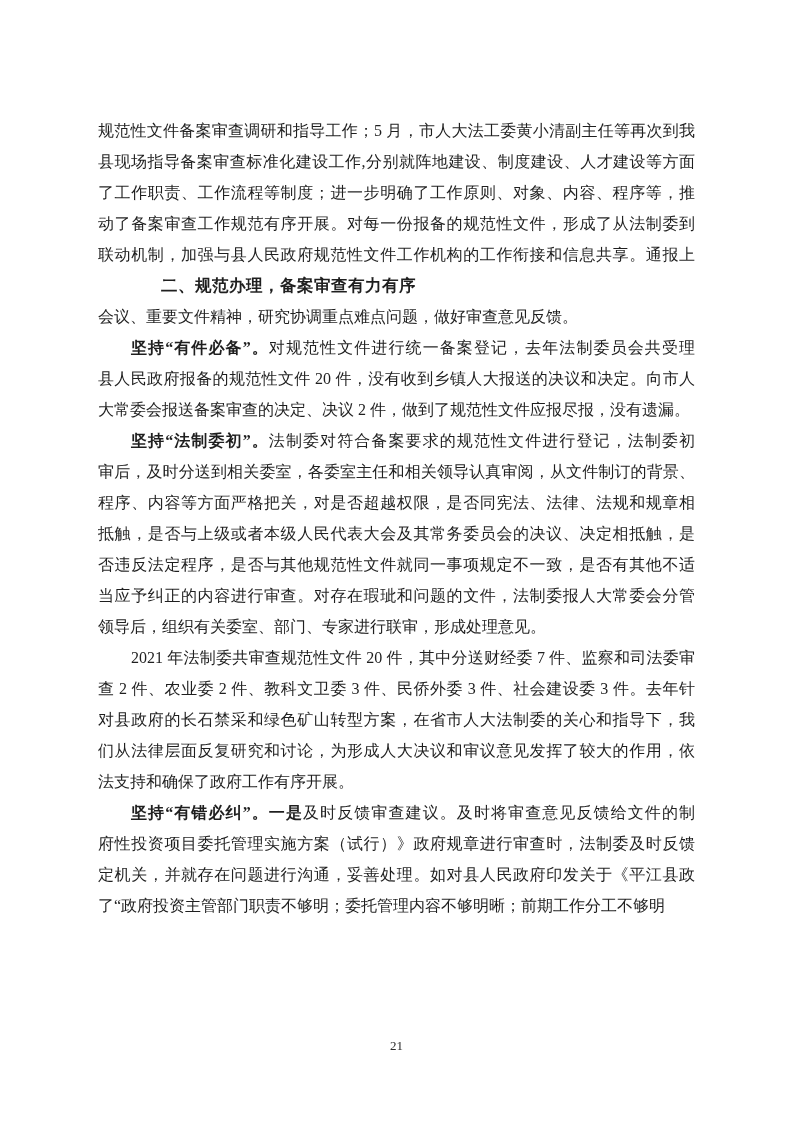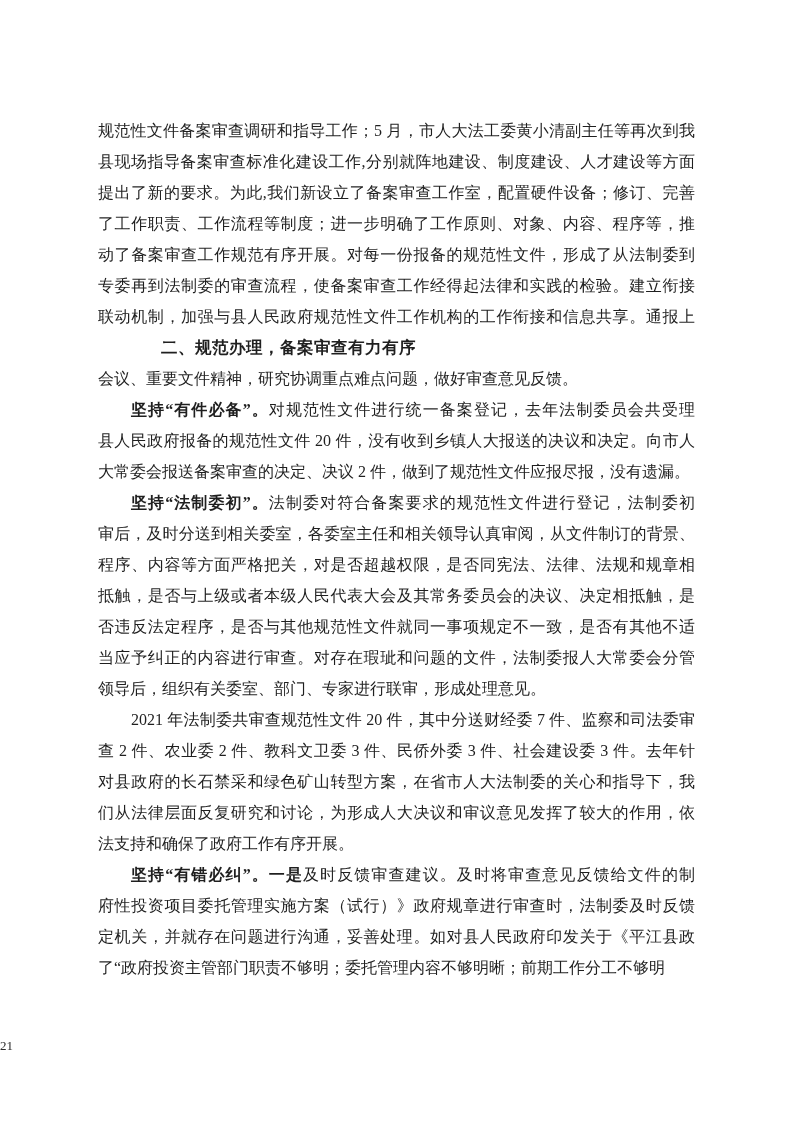--- a/index.html
+++ b/index.html
@@ -49,37 +49,35 @@
     padding-left: 63px;
     text-align: left;
     text-align-last: left;
     letter-spacing: 0.5px;
   }
   .page-number {
     position: absolute;
     left: 0;
     top: 1038px;
     width: 100%;
-    text-align: left;
+    text-align: center;
     font-size: 13px;
     color: #2a2a2a;
     font-family: "Liberation Serif", "DejaVu Serif", serif;
   }
 </style>
 </head>
 <body>
 
 <div class="page">
   <div class="text-area">
       <div class="line">规范性文件备案审查调研和指导工作；5 月，市人大法工委黄小清副主任等再次到我</div>
       <div class="line">县现场指导备案审查标准化建设工作,分别就阵地建设、制度建设、人才建设等方面</div>
-      <div class="line">提出了新的要求。为此,我们新设立了备案审查工作室，配置硬件设备；修订、完善</div>
       <div class="line">了工作职责、工作流程等制度；进一步明确了工作原则、对象、内容、程序等，推</div>
       <div class="line">动了备案审查工作规范有序开展。对每一份报备的规范性文件，形成了从法制委到</div>
-      <div class="line">专委再到法制委的审查流程，使备案审查工作经得起法律和实践的检验。建立衔接</div>
       <div class="line">联动机制，加强与县人民政府规范性文件工作机构的工作衔接和信息共享。通报上</div>
       <div class="line heading">二、规范办理，备案审查有力有序</div>
       <div class="line para-last">会议、重要文件精神，研究协调重点难点问题，做好审查意见反馈。</div>
       <div class="line indent"><b>坚持“有件必备”。</b>对规范性文件进行统一备案登记，去年法制委员会共受理</div>
       <div class="line">县人民政府报备的规范性文件 20 件，没有收到乡镇人大报送的决议和决定。向市人</div>
       <div class="line para-last">大常委会报送备案审查的决定、决议 2 件，做到了规范性文件应报尽报，没有遗漏。</div>
       <div class="line indent"><b>坚持“法制委初”。</b>法制委对符合备案要求的规范性文件进行登记，法制委初</div>
       <div class="line">审后，及时分送到相关委室，各委室主任和相关领导认真审阅，从文件制订的背景、</div>
       <div class="line">程序、内容等方面严格把关，对是否超越权限，是否同宪法、法律、法规和规章相</div>
       <div class="line">抵触，是否与上级或者本级人民代表大会及其常务委员会的决议、决定相抵触，是</div>

